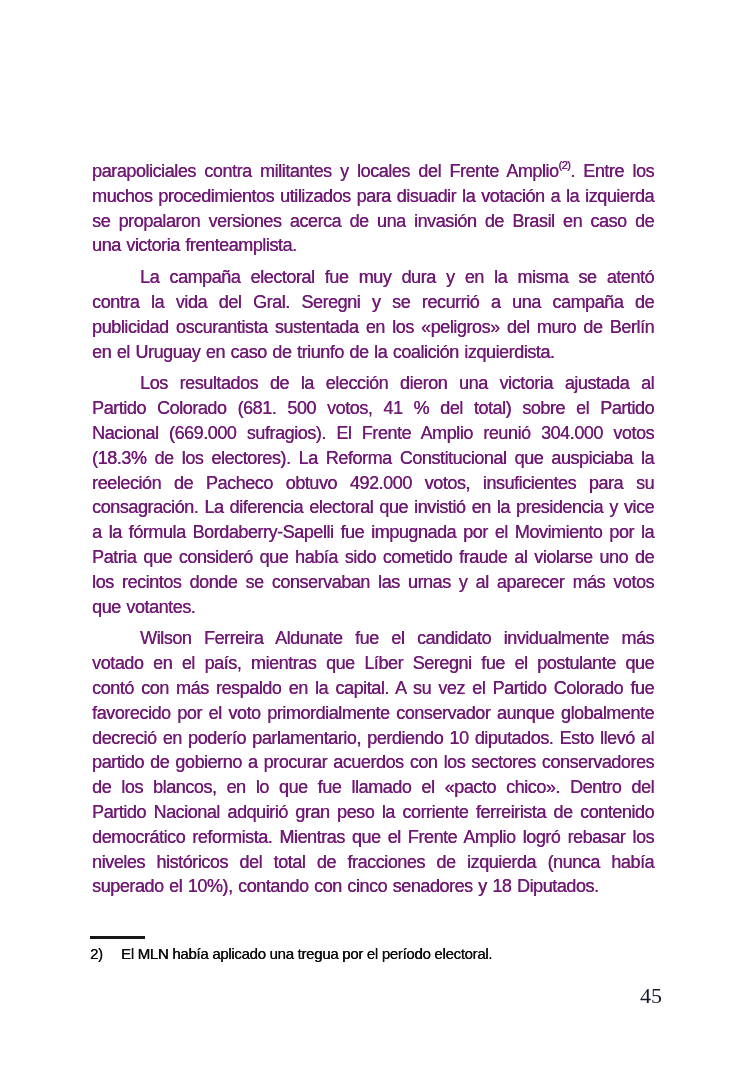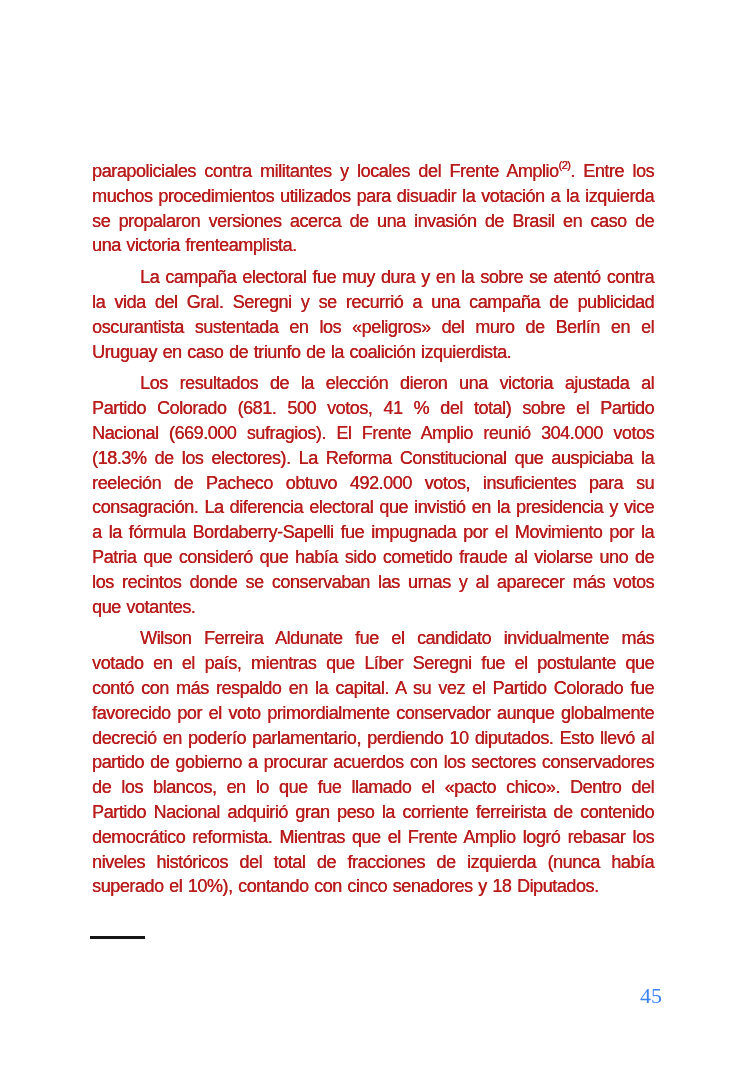--- a/index.html
+++ b/index.html
@@ -21,21 +21,21 @@
     width: 570px;
   }
   .body-para {
     margin: 0 8px 7px 0;
     font-family: "Liberation Sans", sans-serif;
     font-size: 18px;
     line-height: 24.8px;
     letter-spacing: -0.45px;
     word-spacing: 1px;
     text-align: justify;
-    color: #b91c1c;
+    color: #701a75;
     text-shadow: 0.35px 0 0 currentColor;
   }
   .body-para.indent {
     text-indent: 48px;
   }
   .body-para sup {
     font-size: 11px;
     letter-spacing: -0.6px;
     position: relative;
     top: -1px;
@@ -69,32 +69,35 @@
     display: inline-block;
     width: 31px;
   }
   .page-number {
     position: absolute;
     right: 89px;
     top: 984px;
     font-family: "Liberation Serif", serif;
     font-size: 22px;
     line-height: 24px;
-    color: #3b82f6;
+    color: #0f172a;
     text-align: center;
   }
 </style>
 </head>
 <body>
 
 <div class="page">
   <div class="content" id="text-block">
       <p class="body-para"><span>parapoliciales contra militantes y locales del Frente Amplio</span><sup>(2)</sup><span>. Entre los muchos procedimientos utilizados para disuadir la votación a la izquierda se propalaron versiones acerca de una invasión de Brasil en caso de una victoria frenteamplista.</span></p>
-      <p class="body-para indent"><span>La campaña electoral fue muy dura y en la sobre se atentó contra la vida del Gral. Seregni y se recurrió a una campaña de publicidad oscurantista sustentada en los «peligros» del muro de Berlín en el Uruguay en caso de triunfo de la coalición izquierdista.</span></p>
+      <p class="body-para indent"><span>La campaña electoral fue muy dura y en la misma se atentó contra la vida del Gral. Seregni y se recurrió a una campaña de publicidad oscurantista sustentada en los «peligros» del muro de Berlín en el Uruguay en caso de triunfo de la coalición izquierdista.</span></p>
       <p class="body-para indent"><span>Los resultados de la elección dieron una victoria ajustada al Partido Colorado (681. 500 votos, 41 % del total) sobre el Partido Nacional (669.000 sufragios). El Frente Amplio reunió 304.000 votos (18.3% de los electores). La Reforma Constitucional que auspiciaba la reeleción de Pacheco obtuvo 492.000 votos, insuficientes para su consagración. La diferencia electoral que invistió en la presidencia y vice a la fórmula Bordaberry-Sapelli fue impugnada por el Movimiento por la Patria que consideró que había sido cometido fraude al violarse uno de los recintos donde se conservaban las urnas y al aparecer más votos que votantes.</span></p>
       <p class="body-para indent"><span>Wilson Ferreira Aldunate fue el candidato invidualmente más votado en el país, mientras que Líber Seregni fue el postulante que contó con más respaldo en la capital. A su vez el Partido Colorado fue favorecido por el voto primordialmente conservador aunque globalmente decreció en poderío parlamentario, perdiendo 10 diputados. Esto llevó al partido de gobierno a procurar acuerdos con los sectores conservadores de los blancos, en lo que fue llamado el </span><b>«pacto chico»</b><span>. Dentro del Partido Nacional adquirió gran peso la corriente ferreirista de contenido democrático reformista. Mientras que el Frente Amplio logró rebasar los niveles históricos del total de fracciones de izquierda (nunca había superado el 10%), contando con cinco senadores y 18 Diputados.</span></p>
     </div>
 
   <div class="footnote-rule"></div>
 
+  <div class="footnote">
+    <span class="fn-marker">2)</span><span>El MLN había aplicado una tregua por el período electoral.</span>
+  </div>
 
   <div class="page-number">45</div>
 </div>
 
 </body></html>

